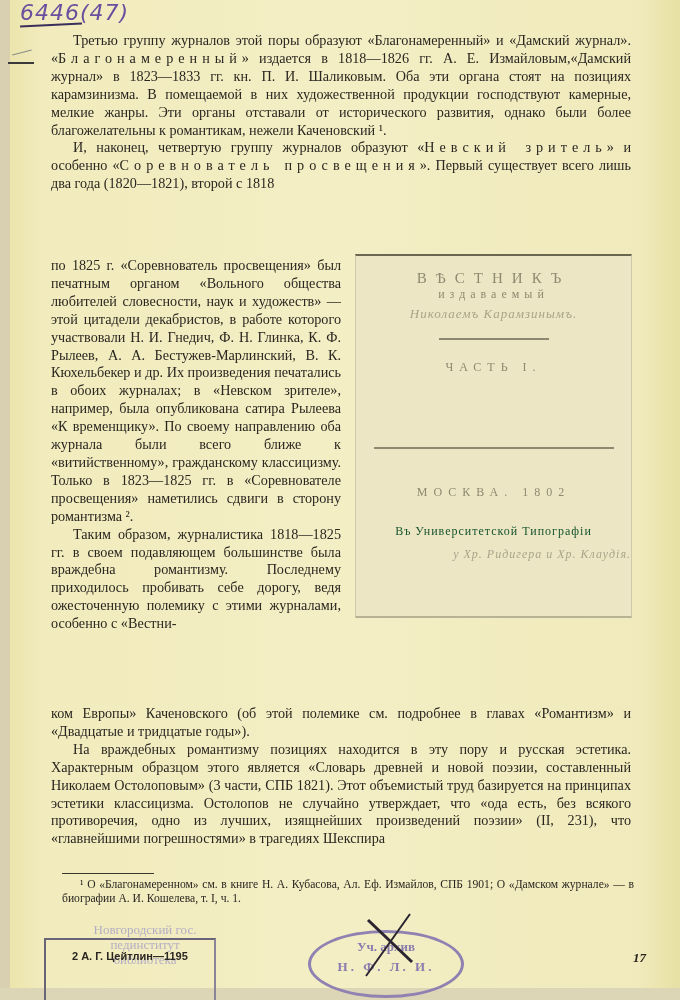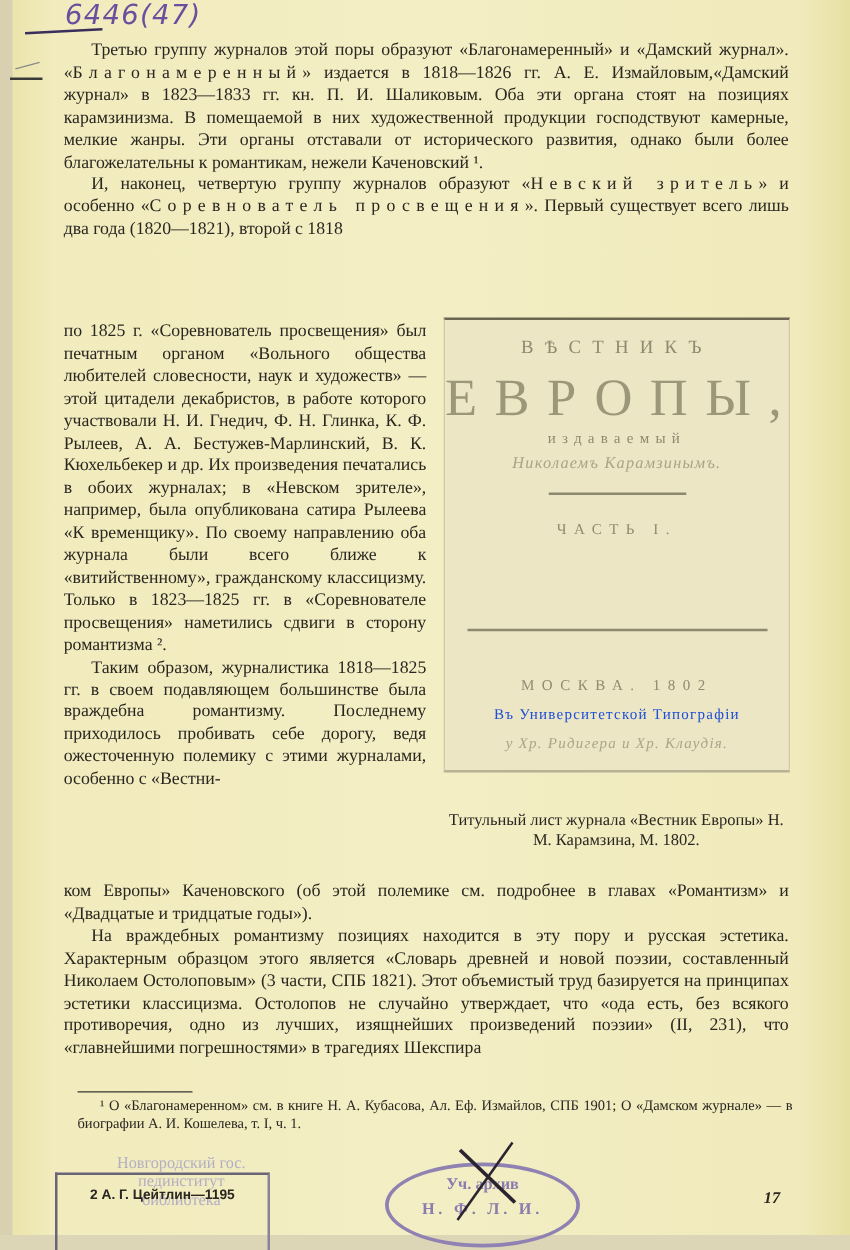--- a/index.html
+++ b/index.html
@@ -20,21 +20,20 @@
     }
     .bottom-edge {
       position: absolute; left: 0; bottom: 0; width: 680px; height: 12px;
       background: #ddd6b6;
     }
     .inv-number {
       position: absolute; left: 20px; top: 0px;
       font-family: "DejaVu Sans", sans-serif;
       font-size: 22px; font-style: italic; color: #6a4f9e;
       letter-spacing: 1px;
-      margin-left: 32px;
     }
     .inv-strike {
       position: absolute; left: 20px; top: 24px; width: 62px; height: 2px;
       background: #3a2f5a; transform: rotate(-3deg);
     }
     .margin-dash {
       position: absolute; left: 8px; top: 62px; width: 26px; height: 2px; background: #3a3a3a;
     }
     .margin-dash2 {
       position: absolute; left: 12px; top: 52px; width: 20px; height: 1px; background: #8a8a8a; transform: rotate(-15deg);
@@ -60,22 +59,22 @@
       text-align: center; color: #8f8a70;
     }
     .fig-l1 { margin-top: 14px; font-size: 15px; letter-spacing: 9px; }
     .fig-l2 { margin-top: 8px; font-size: 42px; letter-spacing: 14px; font-weight: normal; color: #9c9778; }
     .fig-l3 { font-size: 12px; letter-spacing: 5px; }
     .fig-l4 { margin-top: 4px; font-size: 13px; font-style: italic; letter-spacing: 1px; color: #a9a486; }
     .fig-rule { width: 110px; height: 2px; background: #8d8870; margin: 16px auto 0; }
     .fig-l5 { margin-top: 20px; font-size: 12px; letter-spacing: 6px; }
     .fig-rule2 { width: 240px; height: 2px; background: #8d8870; margin: 72px auto 0; }
     .fig-l6 { margin-top: 36px; font-size: 12px; letter-spacing: 6px; }
-    .fig-l7 { margin-top: 8px; font-size: 12px; letter-spacing: 1px; color: #1d4ed8; }
-    .fig-l8 { margin-top: 8px; font-size: 12px; font-style: italic; letter-spacing: 1px; color: #aaa58a; }
+    .fig-l7 { margin-top: 24px; font-size: 12px; letter-spacing: 1px; color: #14532d; }
+    .fig-l8 { margin-top: 8px; font-size: 12px; font-style: italic; letter-spacing: 1px; color: #aaa58a; text-align: right; }
     .caption {
       position: absolute; left: 353px; top: 648px; width: 280px;
       font-size: 13.2px; line-height: 16px; text-align: center;
     }
     .after {
       position: absolute; left: 51px; top: 705px; width: 580px;
       font-size: 14.2px; line-height: 17.9px; text-align: justify;
     }
     .fn-rule {
       position: absolute; left: 62px; top: 873px; width: 92px; height: 1px; background: #3a3630;
@@ -103,21 +102,21 @@
       position: absolute; left: 308px; top: 930px; width: 150px; height: 62px;
       border: 3px solid #8f82b2; border-radius: 50%;
       color: #8a7cae; font-size: 13px; font-weight: bold; text-align: center;
     }
     .oval-l1 { margin-top: 6px; }
     .oval-l2 { margin-top: 4px; letter-spacing: 3px; }
     .x-mark {
       position: absolute; left: 360px; top: 910px; width: 60px; height: 70px;
     }
     .page-num {
-      position: absolute; left: 611px; top: 950px;
+      position: absolute; left: 633px; top: 950px;
       font-size: 13px; font-weight: bold; font-style: italic;
     }
   </style>
 </head>
 <body>
 
 <div class="page">
   <div class="left-edge"></div>
   <div class="bottom-edge"></div>
 
@@ -131,31 +130,29 @@
     <p class="p indent"><span>И, наконец, четвертую группу журналов образуют «</span><span class="sp">Невский зритель</span><span>» и особенно «</span><span class="sp">Соревнователь просвещения</span><span>». Первый существует всего лишь два года (1820—1821), второй с 1818</span></p>
   </div>
 
   <div class="col-left">
     <p class="p">по 1825 г. «Соревнователь просвещения» был печатным органом «Вольного общества любителей словесности, наук и художеств» — этой цитадели декабристов, в работе которого участвовали Н. И. Гнедич, Ф. Н. Глинка, К. Ф. Рылеев, А. А. Бестужев-Марлинский, В. К. Кюхельбекер и др. Их произведения печатались в обоих журналах; в «Невском зрителе», например, была опубликована сатира Рылеева «К временщику». По своему направлению оба журнала были всего ближе к «витийственному», гражданскому классицизму. Только в 1823—1825 гг. в «Соревнователе просвещения» наметились сдвиги в сторону романтизма ².</p>
     <p class="p indent">Таким образом, журналистика 1818—1825 гг. в своем подавляющем большинстве была враждебна романтизму. Последнему приходилось пробивать себе дорогу, ведя ожесточенную полемику с этими журналами, особенно с «Вестни-</p>
   </div>
 
   <div class="figure">
     <div class="fig-l1">ВѢСТНИКЪ</div>
-    <div class="fig-l2">ЕВРОПЫ,</div>
     <div class="fig-l3">издаваемый</div>
     <div class="fig-l4">Николаемъ Карамзинымъ.</div>
     <div class="fig-rule"></div>
     <div class="fig-l5">ЧАСТЬ I.</div>
     <div class="fig-rule2"></div>
     <div class="fig-l6">МОСКВА. 1802</div>
     <div class="fig-l7">Въ Университетской Типографiи</div>
     <div class="fig-l8">у Хр. Ридигера и Хр. Клаудiя.</div>
   </div>
-  <div class="caption">Титульный лист журнала «Вестник Европы» Н. М. Карамзина, М. 1802.</div>
 
   <div class="after">
     <p class="p">ком Европы» Каченовского (об этой полемике см. подробнее в главах «Романтизм» и «Двадцатые и тридцатые годы»).</p>
     <p class="p indent">На враждебных романтизму позициях находится в эту пору и русская эстетика. Характерным образцом этого является «Словарь древней и новой поэзии, составленный Николаем Остолоповым» (3 части, СПБ 1821). Этот объемистый труд базируется на принципах эстетики классицизма. Остолопов не случайно утверждает, что «ода есть, без всякого противоречия, одно из лучших, изящнейших произведений поэзии» (II, 231), что «главнейшими погрешностями» в трагедиях Шекспира</p>
   </div>
 
   <div class="fn-rule"></div>
   <div class="footnotes">
     <p class="fn indent">¹ О «Благонамеренном» см. в книге Н. А. Кубасова, Ал. Еф. Измайлов, СПБ 1901; О «Дамском журнале» — в биографии А. И. Кошелева, т. I, ч. 1.</p>
   </div>

